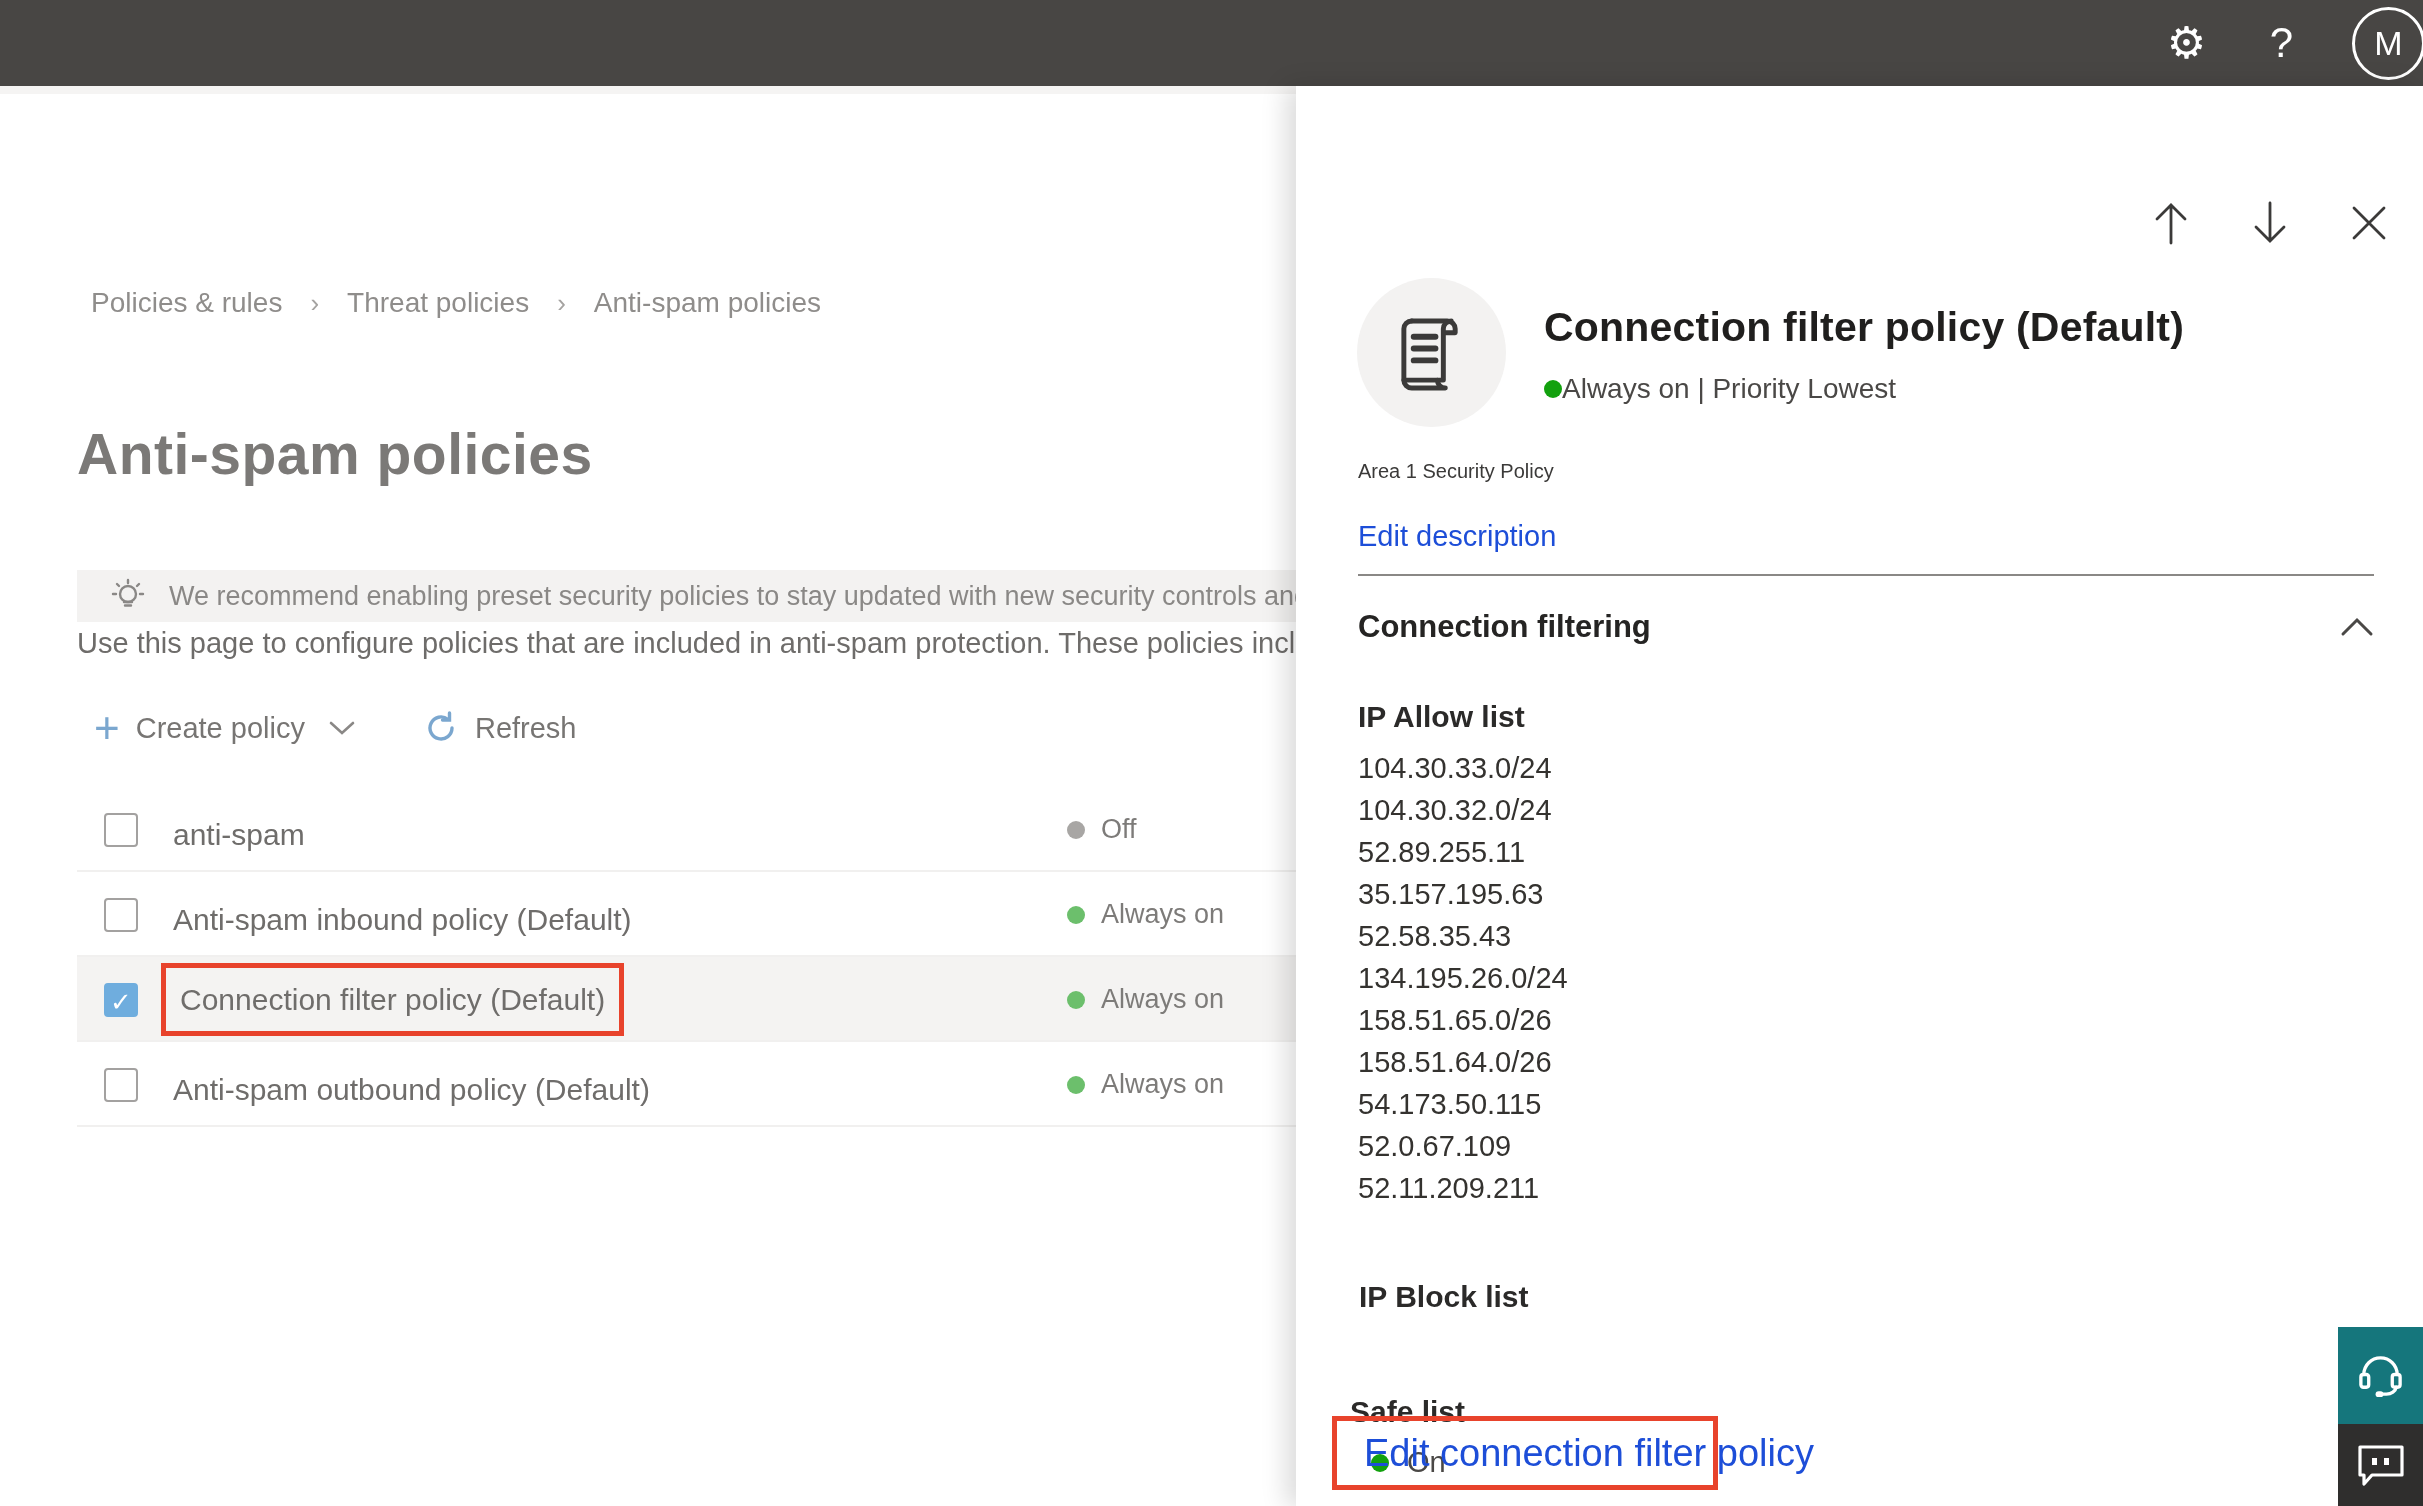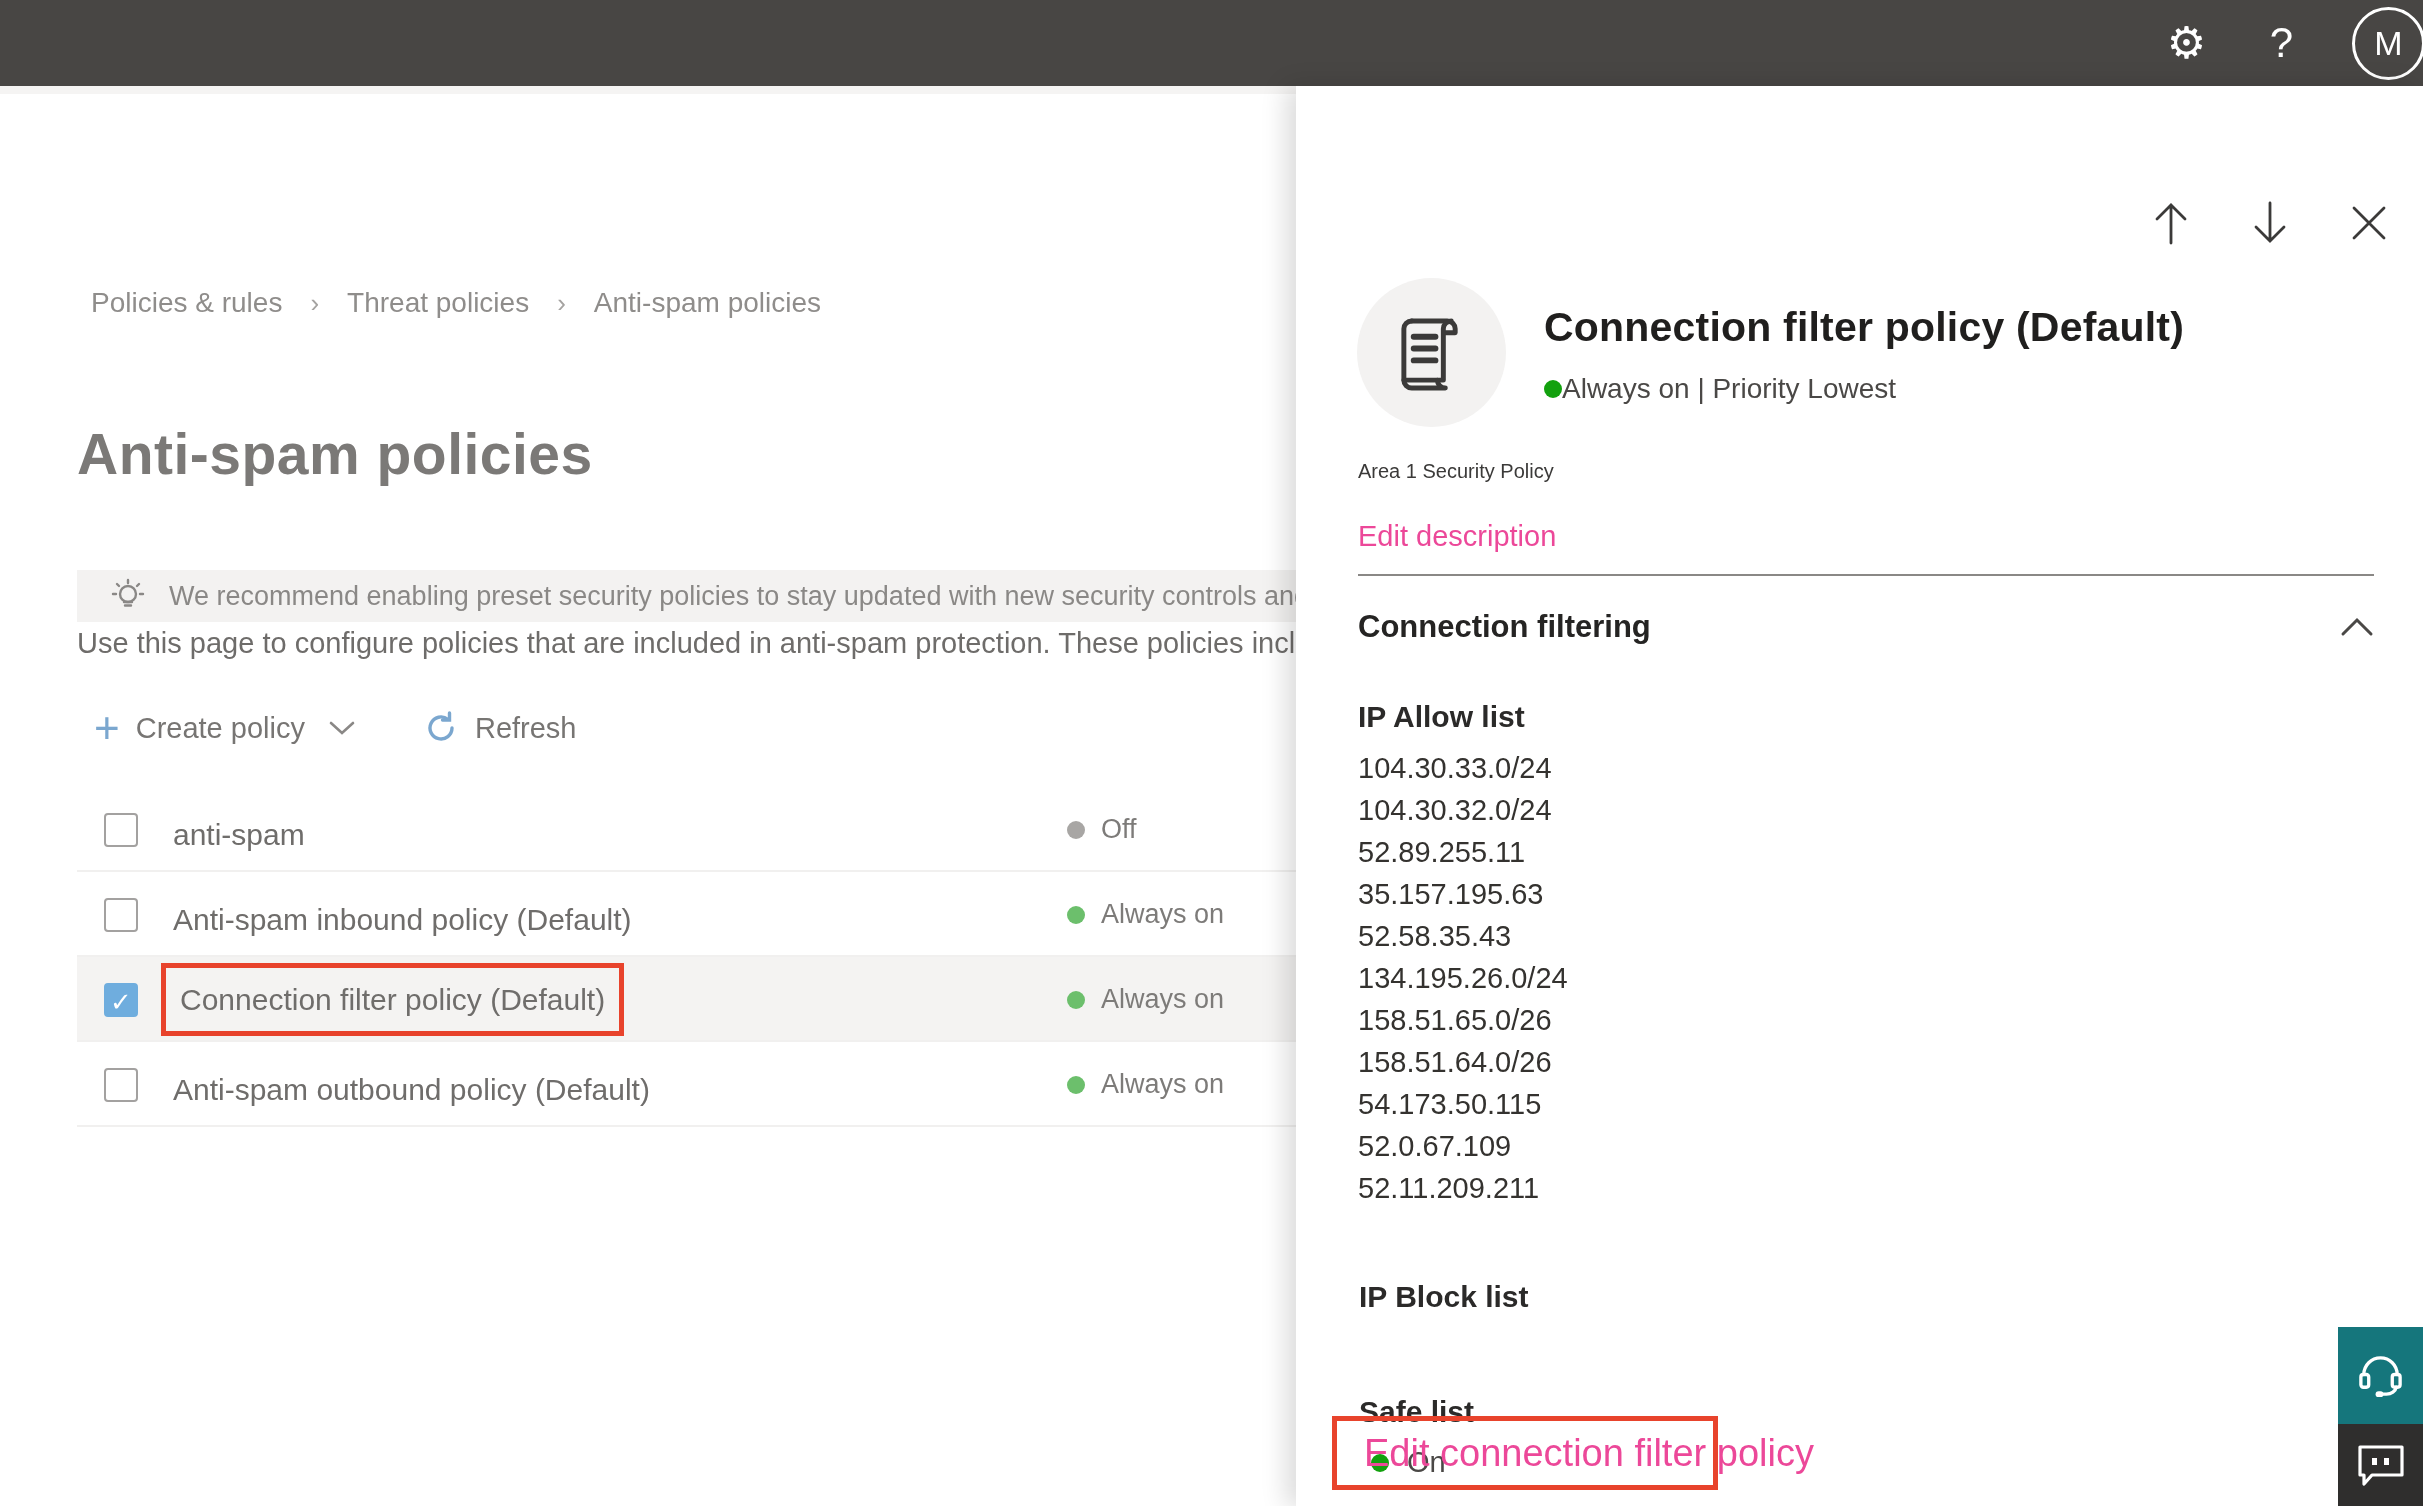--- a/index.html
+++ b/index.html
@@ -55,33 +55,33 @@
   .panel-controls { position:absolute; right:28px; top:109px; display:flex; gap:44px; }
   .pc-btn { width:55px; height:55px; display:flex; align-items:center; justify-content:center; cursor:pointer; }
 
   .panel-hero { position:absolute; left:61px; top:192px; display:flex; }
   .hero-circle { width:149px; height:149px; border-radius:50%; background:#f3f2f1; display:flex; align-items:center; justify-content:center; flex:0 0 auto; }
   .hero-text { margin-left:38px; padding-top:26px; }
   .panel-title { font-size:41px; font-weight:700; color:#201f1e; letter-spacing:0.2px; }
   .panel-status { margin-top:22px; display:flex; align-items:center; gap:0; font-size:28px; color:#4a4846; }
 
   .panel-desc { position:absolute; left:62px; top:374px; font-size:20px; color:#3b3a39; }
-  .link { color:#ec4899; cursor:pointer; }
+  .link { color:#1d4ed8; cursor:pointer; }
   .edit-desc { position:absolute; left:62px; top:434px; font-size:29px; }
   .panel-divider { position:absolute; left:62px; top:488px; width:1016px; border-top:2px solid #8a8886; }
 
   .section-row { position:absolute; left:62px; top:523px; width:1016px; display:flex; justify-content:space-between; align-items:center; }
   .section-title { font-size:31px; font-weight:700; color:#252423; }
 
   .ip-allow-label { position:absolute; left:62px; top:614px; font-size:30px; font-weight:700; color:#2b2a29; }
   .ip-list { position:absolute; left:62px; top:661px; font-size:29px; color:#34322f; line-height:42px; }
   .ip-item { height:42px; }
 
   .ip-block-label { position:absolute; left:63px; top:1194px; font-size:30px; font-weight:700; color:#2b2a29; }
-  .safe-label { position:absolute; left:63px; top:1309px; font-size:30px; font-weight:700; color:#2b2a29; }
+  .safe-label { position:absolute; left:54px; top:1309px; font-size:30px; font-weight:700; color:#2b2a29; }
   .safe-status { position:absolute; left:75px; top:1360px; display:flex; align-items:center; gap:18px; font-size:29px; color:#4a4846; }
 
   .edit-link-box { position:absolute; left:36px; top:1330px; width:386px; height:74px; border:5px solid #e8432c; display:flex; align-items:center; }
   .edit-link { margin-left:27px; font-size:38px; white-space:nowrap; }
 
   
   .fab { position:absolute; left:2338px; width:85px; display:flex; align-items:center; justify-content:center; cursor:pointer; }
   .fab-help { top:1327px; height:97px; background:#15767c; }
   .fab-feedback { top:1424px; height:83px; background:#2f2e2d; }
 

